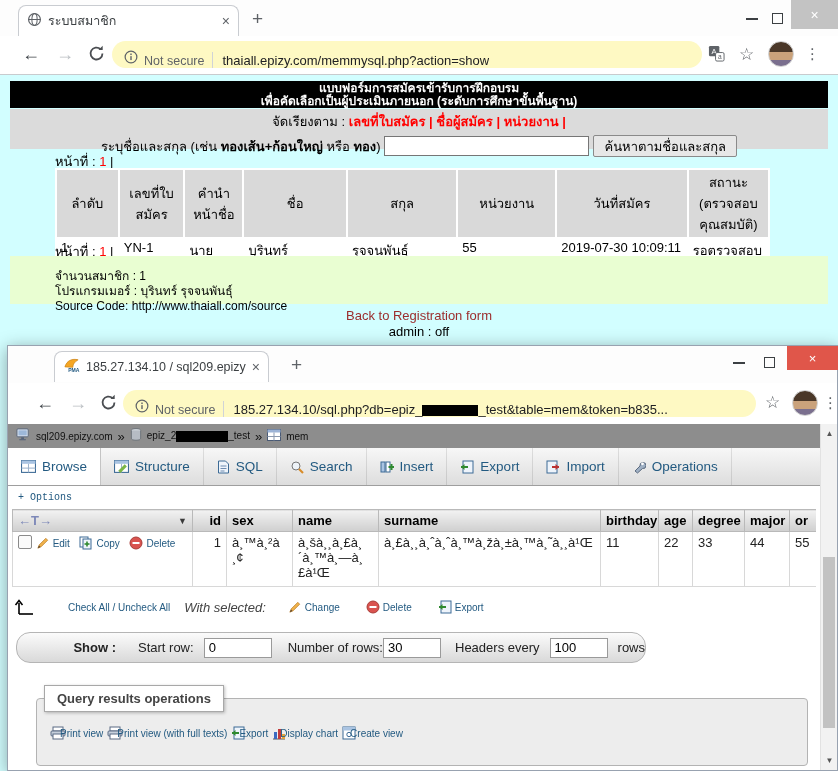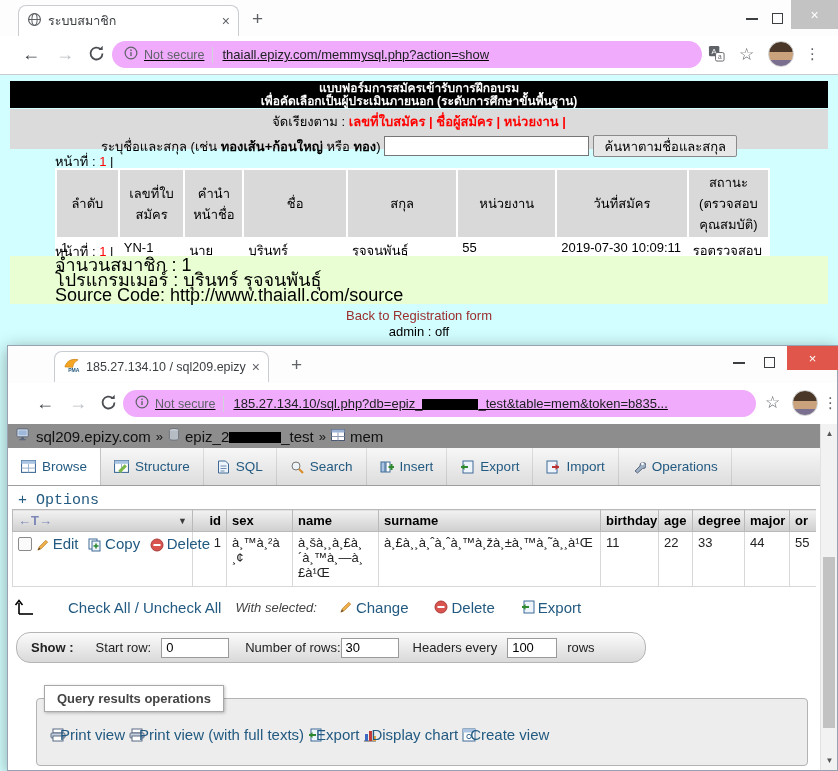--- a/index.html
+++ b/index.html
@@ -10,21 +10,21 @@
   .tabstrip{left:0;top:0;right:0;height:36px;background:#fdfdfd;}
   .tab{background:#fff;border:1px solid #c9ccd1;border-bottom:none;border-radius:8px 8px 0 0;
        display:flex;align-items:center;padding:0 8px;box-sizing:border-box;}
   .tab-title{font-size:12.5px;color:#3c4043;white-space:nowrap;overflow:hidden;flex:1;margin:0 6px;}
   .tab-close{color:#5f6368;font-size:14px;line-height:14px;cursor:default;}
   .newtab{color:#5f6368;font-size:19px;}
   .ctl-min{width:12px;height:2px;background:#3c4043;}
   .ctl-max{width:9px;height:9px;border:1.5px solid #3c4043;}
   .toolbar-ico{font-size:18px;color:#41464b;}
   .toolbar-ico.disabled{color:#bcc0c4;}
-  .pill{background:#f0abfc;border-radius:14px;display:flex;align-items:center;box-sizing:border-box;padding:0 12px;text-decoration:underline;}
+  .pill{background:#fef9c3;border-radius:14px;display:flex;align-items:flex-end;box-sizing:border-box;padding:0 12px;}
   .sec{color:#5f6368;font-size:12.5px;margin:0 8px 0 6px;white-space:nowrap;}
   .pdiv{width:1px;height:16px;background:#d0d3d7;margin-right:9px;}
   .url{color:#202124;font-size:13px;white-space:nowrap;overflow:hidden;}
   .star{font-size:17px;color:#5f6368;}
   .dots{font-size:15px;color:#5f6368;}
   .avatar{width:26px;height:26px;border-radius:50%;
           background:linear-gradient(#4a3728 0 42%,#caa27b 42% 75%,#7a6f8e 75%);border:1px solid #d0d0d0;box-sizing:border-box;}
   .redact{display:inline-block;background:#000;height:11px;vertical-align:middle;}
   
   .page1{left:0;top:74px;right:0;bottom:0;background:#d2feff;border-top:1px solid #c8cbce;}
@@ -33,52 +33,52 @@
   .graybar{left:10px;top:34px;width:818px;height:40px;background:#dbdbdb;text-align:center;font-size:13px;color:#000;}
   .sortlink{color:#f00;font-weight:bold;}
   .searchrow{margin-top:3px;display:flex;justify-content:center;align-items:center;gap:4px;}
   .tin{width:205px;height:20px;border:1px solid #767676;background:#fff;box-sizing:border-box;font-size:13px;}
   .tbtn{height:22px;font-size:13px;background:#e7e7e7;border:1px solid #8a8a8a;border-radius:2px;padding:0 10px;color:#000;}
   .pgline{font-size:13px;color:#000;}
   .red{color:#f00;}
   table.mt{border-collapse:separate;border-spacing:2px;background:#fff;}
   table.mt th{background:#d9d9d9;font-weight:normal;font-size:13px;text-align:center;padding:2px 2px;}
   table.mt td{background:#fff;font-size:13px;text-align:left;padding:1px 4px;vertical-align:top;}
-  .greenbox{left:10px;top:181px;width:818px;height:48px;background:#e9fed2;font-size:18px;line-height:15px;
-            padding:2px 0 0 45px;box-sizing:border-box;color:#000;}
+  .greenbox{left:10px;top:181px;width:818px;height:48px;background:#e9fed2;font-size:12px;line-height:15px;
+            padding:13px 0 0 45px;box-sizing:border-box;color:#000;}
   .backlink{left:0;right:0;top:233px;text-align:center;font-size:13px;color:#9b2d2d;}
   .adminline{left:0;right:0;top:249px;text-align:center;font-size:13px;color:#000;}
   
   .win2{left:7px;top:345px;width:831px;height:426px;background:#fff;border:1px solid #98a2b0;
         box-shadow:0 3px 16px rgba(0,0,0,.35);box-sizing:border-box;}
   .w2close{left:779px;top:0;width:51px;height:24px;background:#e0564a;display:flex;align-items:center;justify-content:center;
            color:#fff;font-size:13px;}
   .crumb{left:0;top:78px;width:812px;height:24px;background:#8d8d8d;display:flex;align-items:center;
          padding-left:8px;box-sizing:border-box;font-size:13px;color:#161616;gap:5px;}
   .pmatabs{left:0;top:102px;width:812px;height:38px;background:linear-gradient(#f7f7f7,#dddddd);
            border-bottom:1px solid #9e9e9e;display:flex;box-sizing:border-box;}
   .ptab{display:flex;align-items:center;gap:6px;padding:0 13px;font-size:13.5px;color:#235a81;
         border-right:1px solid rgba(0,0,0,.10);}
   .ptab.active{background:#fff;border-right:1px solid #c4c4c4;}
   .content2{left:0;top:140px;width:812px;height:284px;background:#fff;overflow:hidden;}
-  .plink{color:#235a81;font-size:15px;text-decoration:none;}
+  .plink{color:#235a81;font-size:10px;text-decoration:none;}
   .gridwrap{left:4px;top:23px;width:804px;overflow:hidden;}
   table.grid{border-collapse:collapse;table-layout:fixed;width:837px;}
   table.grid th{background:linear-gradient(#f2f2f2,#cfcfcf);border:1px solid #b9b9b9;font-size:13px;
                 font-weight:bold;text-align:left;padding:2px 5px;height:17px;color:#000;}
   table.grid td{border:1px solid #d8d8d8;font-size:13px;padding:3px 5px;vertical-align:top;color:#222;height:48px;}
   td.brk{word-break:break-all;color:#333;}
   .transpose{color:#7d88b8;font-size:13px;}
   .ddown{float:right;font-size:9px;color:#3a3a3a;margin-top:3px;}
   .chk{display:inline-block;width:12px;height:12px;border:1px solid #8a8a8a;background:#fafafa;border-radius:2px;vertical-align:-2px;}
   .ic{vertical-align:-3px;margin-right:3px;}
   .checkall{left:6px;top:112px;display:flex;align-items:center;font-size:13px;}
   .withsel{font-style:italic;color:#444;}
   .showbar{left:8px;top:146px;width:630px;height:31px;background:linear-gradient(#fbfbfb,#d9d9d9);
-           border:1px solid #b5b5b5;border-radius:14px;display:flex;align-items:center;font-size:13px;color:#222;box-sizing:border-box;}
+           border:1px solid #b5b5b5;border-radius:14px;display:flex;align-items:center;font-size:13px;color:#222;box-sizing:border-box;justify-content:flex-end;}
   .sin{height:20px;border:1px solid #9a9a9a;background:#fff;font-size:13px;padding:1px 4px;box-sizing:border-box;}
   .fset{left:28px;top:212px;width:770px;height:66px;background:#ededed;border:1px solid #b3b3b3;border-radius:4px;}
   .legend{left:36px;top:199px;background:#fff;border:1px solid #a8a8a8;padding:5px 12px;font-size:13px;
           font-weight:bold;color:#444;box-shadow:1px 1px 3px rgba(0,0,0,.25);}
   .oplinks{left:42px;top:240px;display:flex;align-items:center;gap:4px;font-size:13px;}
   .sbar{left:812px;top:78px;width:17px;height:346px;background:#f2f2f2;border-left:1px solid #e2e2e2;box-sizing:border-box;}
   .sarrow{width:17px;text-align:center;font-size:8px;color:#555;position:absolute;}
   .sthumb{position:absolute;left:2px;width:12px;top:133px;height:171px;background:#c2c2c2;}
   a{text-decoration:none;}
 </style>
@@ -454,21 +454,21 @@
       <a class="plink">Export</a>
     </div>
 
     <div class="abs showbar">
       <b style="margin-left:14px;">Show :</b>
       <span style="margin-left:22px;">Start row:</span>
       <input class="sin" style="width: 68px; margin-left: 10px;" value="0">
       <span style="margin-left:16px;">Number of rows:</span>
       <input class="sin" style="width: 58px; " value="30">
       <span style="margin-left:14px;">Headers every</span>
-      <input class="sin" style="width: 50px; margin-left: 10px;" value="100">
+      <input class="sin" style="width: 58px; margin-left: 10px;" value="100">
       <span style="margin-left:10px;">rows</span>
     </div>
 
     <div class="abs fset"></div>
     <div class="abs legend">Query results operations</div>
 
     <div class="abs oplinks">
       <svg width="16" height="14" viewBox="0 0 16 14">
           <rect x="3" y="1" width="10" height="4" fill="#fff" stroke="#5a6b84"></rect>
           <rect x="1" y="5" width="14" height="5" rx="1" fill="#c7d0dc" stroke="#5a6b84"></rect>

